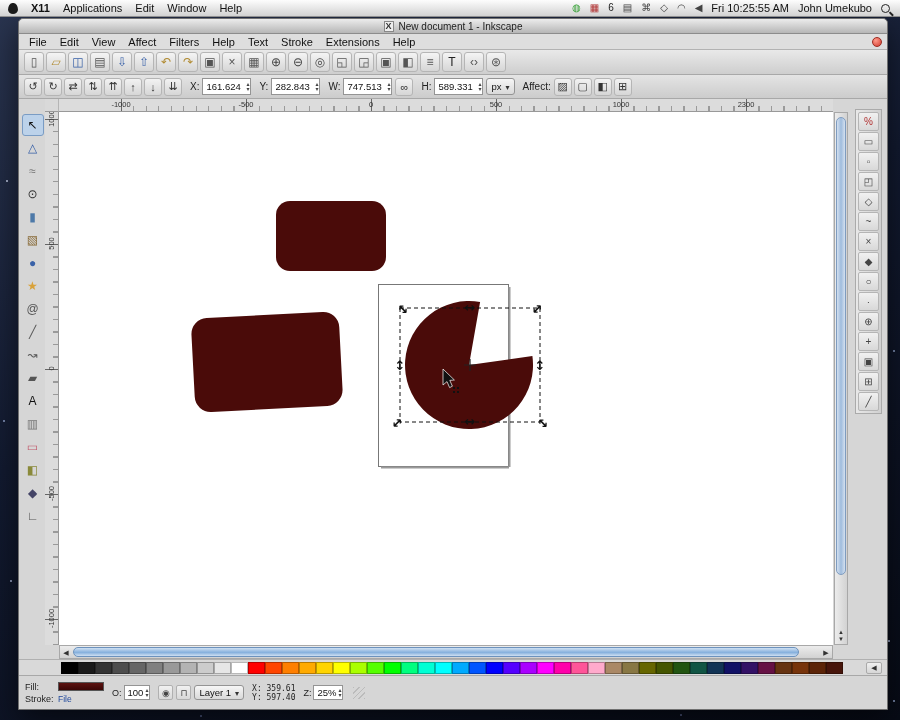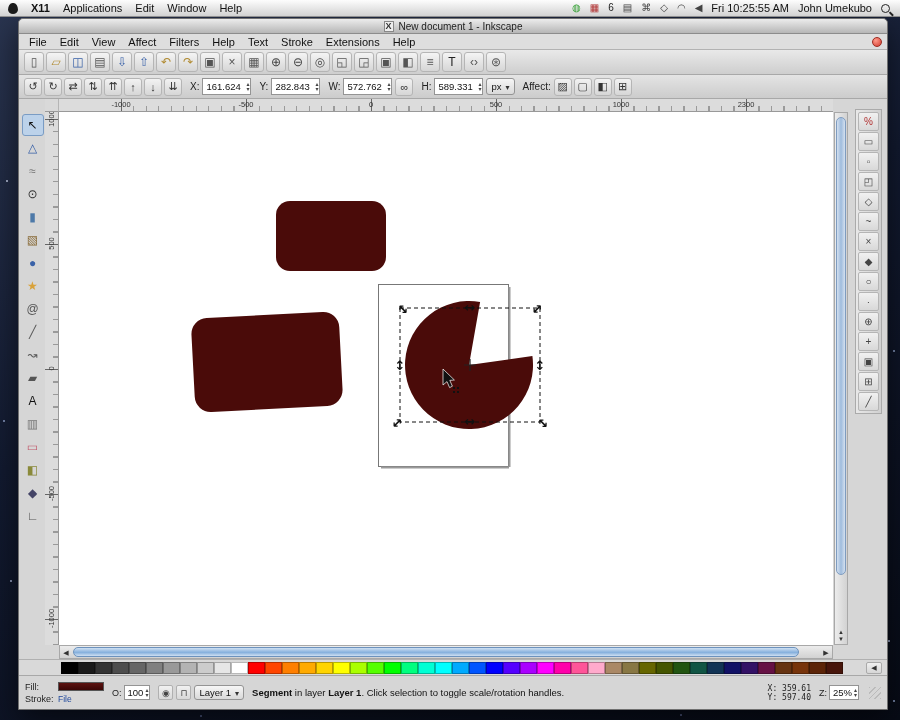--- a/index.html
+++ b/index.html
@@ -207,21 +207,21 @@
           <span class="fval">161.624</span>
           <span class="spin"></span>
         </span>
       <span class="flabel">Y:</span>
       <span class="field">
           <span class="fval">282.843</span>
           <span class="spin"></span>
         </span>
       <span class="flabel">W:</span>
       <span class="field">
-          <span class="fval">572.762</span>
+          <span class="fval">747.513</span>
           <span class="spin"></span>
         </span>
       <span class="sbtn">∞</span>
       <span class="flabel">H:</span>
       <span class="field">
           <span class="fval">589.331</span>
           <span class="spin"></span>
         </span>
       <span class="combo">
           <span>px</span>
@@ -404,23 +404,20 @@
           </span>
       </div>
       <div class="layerblock">
         <span class="tinybtn">◉</span>
         <span class="tinybtn">⊓</span>
         <span class="combo" style="height:15px">
             <span>Layer 1</span>
             <span class="dd"></span>
           </span>
       </div>
-      <div class="msg">
-        <b>Segment</b><span> in layer </span><b>Layer 1</b><span>. Click selection to toggle scale/rotation handles.</span>
-      </div>
       <div class="coords">
         <div>X: 359.61</div>
         <div>Y: 597.40</div>
       </div>
       <div class="zoomblock">
         <span>Z:</span>
         <span class="field" style="height:15px">
             <span>25%</span>
             <span class="spin"></span>
           </span>

